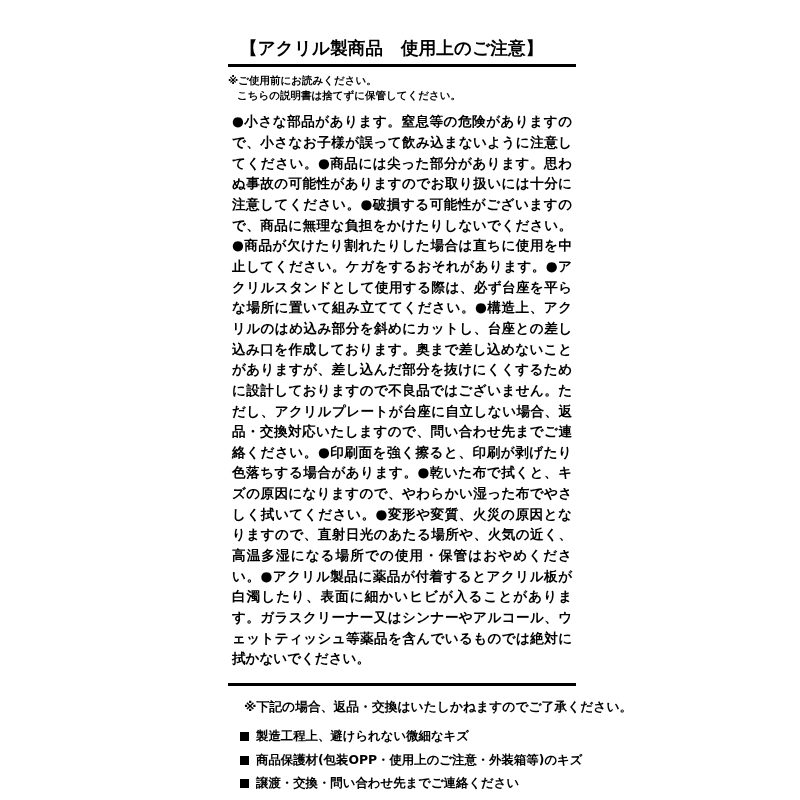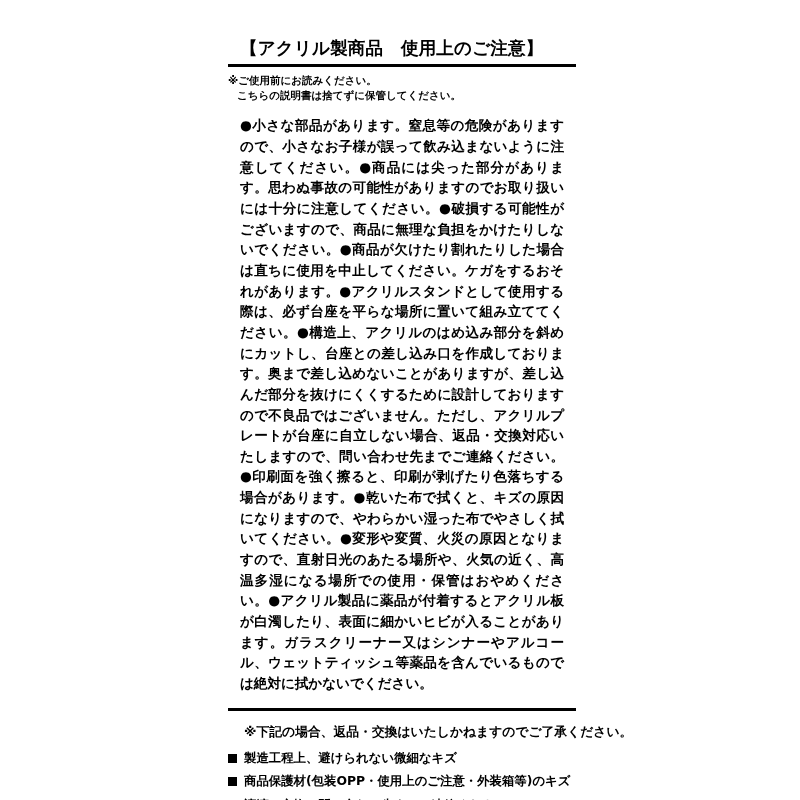--- a/index.html
+++ b/index.html
@@ -47,39 +47,39 @@
     margin: 0 0 8px 0;
   }
   .subnote div { white-space: nowrap; }
   .subnote .indent { padding-left: 9px; }
   .body-text {
     font-size: 13.6px;
     line-height: 1.52;
     font-weight: 700;
     text-align: justify;
     text-justify: inter-character;
-    margin: 12px;
+    margin: 4px;
     letter-spacing: -0.05px;
   }
   .divider {
     width: 348px;
     height: 3px;
     background: #000;
     margin: 14px 0 12px 0;
   }
   .return-head {
     font-size: 12.8px;
     font-weight: 700;
     line-height: 1.4;
     margin: 0 0 9px 16px;
     white-space: nowrap;
   }
   ul.bullets {
     list-style: none;
-    margin: 0;
+    margin: 12px;
     padding: 0;
   }
   ul.bullets li {
     font-size: 12.4px;
     font-weight: 700;
     line-height: 1.35;
     margin: 0 0 7px 0;
     padding-left: 16px;
     position: relative;
     white-space: nowrap;

